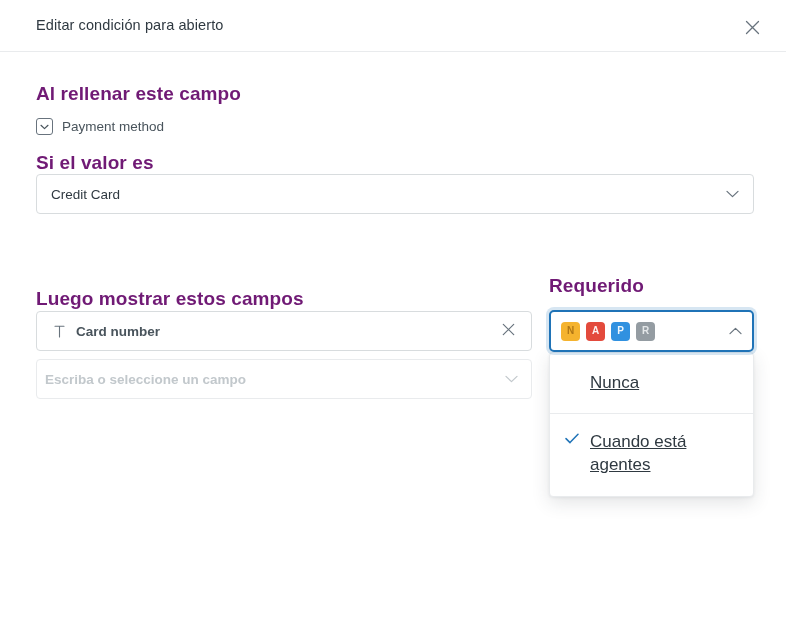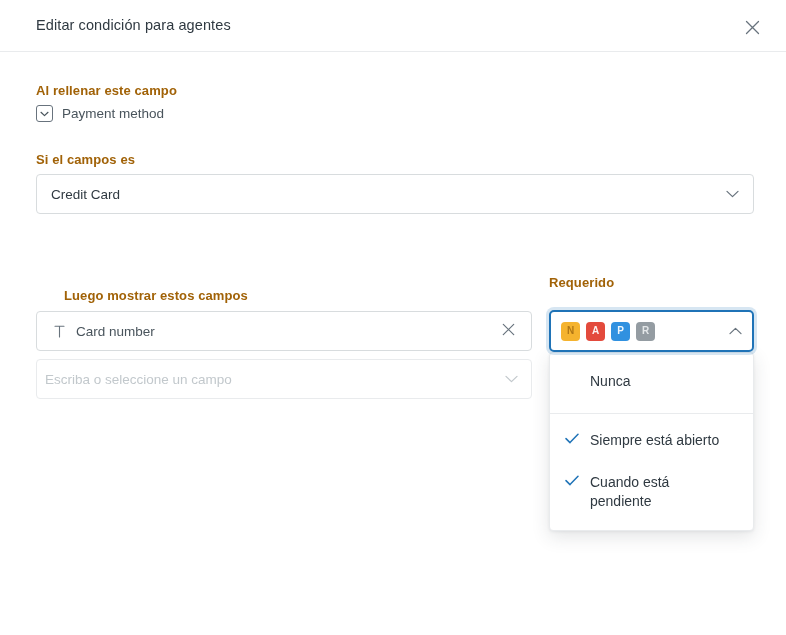--- a/index.html
+++ b/index.html
@@ -55,33 +55,33 @@
   .dialog-body {
     position: absolute;
     left: 0;
     top: 52px;
     width: 786px;
     height: 583px;
   }
 
   .field-label {
     position: absolute;
-    font-size: 13px;
+    font-size: 19px;
     font-weight: bold;
-    color: #a16207;
+    color: #701a75;
     letter-spacing: .1px;
   }
 
   
   .label-fill { left: 36px; top: 31px; }
 
   .source-field {
     position: absolute;
     left: 36px;
-    top: 53px;
+    top: 66px;
     display: flex;
     align-items: center;
     gap: 9px;
   }
   .select-type-icon {
     width: 17px;
     height: 17px;
     box-sizing: border-box;
     border: 1px solid #68737d;
     border-radius: 3px;
@@ -114,36 +114,37 @@
     font-size: 13.5px;
     color: #2f3941;
   }
   .value-select .caret {
     margin-left: auto;
     display: flex;
     align-items: center;
   }
 
   
-  .label-show { left: 36px; top: 236px; margin-left: 28px; }
+  .label-show { left: 36px; top: 236px; }
 
   .target-field-row {
     position: absolute;
     left: 36px;
     width: 496px;
     height: 40px;
     box-sizing: border-box;
     background: #ffffff;
     border: 1px solid #d8dcde;
     border-radius: 4px;
     display: flex;
     align-items: center;
     padding: 0 13px;
     font-size: 13.5px;
     color: #2f3941;
+    font-weight: bold;
   }
   .target-row-1 { top: 259px; }
   .target-row-2 {
     top: 307px;
     border-color: #e9ebed;
     color: #c2c8cc;
     cursor: text;
     padding-left: 8px;
   }
   .text-type-icon {
@@ -232,24 +233,25 @@
     border-radius: 4px;
     box-shadow: 0 6px 18px rgba(47,57,65,.13), 0 1px 3px rgba(47,57,65,.07);
     padding: 10px 0 10px 0;
     z-index: 4;
   }
   .menu-item {
     display: flex;
     align-items: flex-start;
     min-height: 24px;
     padding: 9px 14px 9px 14px;
-    font-size: 14px;
+    font-size: 17px;
     color: #2f3941;
     cursor: pointer;
     line-height: 1.35;
+    text-decoration: underline;
   }
   .menu-check {
     width: 15px;
     min-width: 15px;
     margin-right: 11px;
     display: flex;
     align-items: center;
     justify-content: center;
     padding-top: 2px;
   }
@@ -257,21 +259,21 @@
     height: 1px;
     background: #e9ebed;
     margin: 8px 0 8px 0;
   }
   .menu-label { padding-right: 6px; }
 </style>
 </head>
 <body>
 
 <div class="dialog-header">
-  <div class="dialog-title">Editar condición para agentes</div>
+  <div class="dialog-title">Editar condición para abierto</div>
   <button class="close-button">
     <span>
       <svg width="15" height="15" viewBox="0 0 15 15" fill="none">
         <path d="M1.5 1.5 L13.5 13.5 M13.5 1.5 L1.5 13.5" stroke="#68737d" stroke-width="1.3" stroke-linecap="round"></path>
       </svg>
     </span>
   </button>
 </div>
 
 <div class="dialog-body">
@@ -280,21 +282,21 @@
 
   <div class="source-field">
     <span class="select-type-icon">
       <svg width="9" height="6" viewBox="0 0 9 6" fill="none">
         <path d="M1 1.3 L4.5 4.6 L8 1.3" stroke="#49545c" stroke-width="1.2" stroke-linecap="round" stroke-linejoin="round"></path>
       </svg>
     </span>
     <span class="source-field-name">Payment method</span>
   </div>
 
-  <div class="field-label label-value">Si el campos es</div>
+  <div class="field-label label-value">Si el valor es</div>
 
   <div class="value-select">
     <span>Credit Card</span>
     <span class="caret">
       <svg width="13" height="8" viewBox="0 0 13 8" fill="none">
         <path d="M1 1.4 L6.5 6.6 L12 1.4" stroke="#68737d" stroke-width="1.25" stroke-linecap="round" stroke-linejoin="round"></path>
       </svg>
     </span>
   </div>
 
@@ -351,27 +353,19 @@
 
     <div class="menu-divider"></div>
 
 
     <div class="menu-item">
       <span class="menu-check">
         <svg width="14" height="11" viewBox="0 0 14 11" fill="none">
           <path d="M1 5.6 L5 9.6 L13 1.2" stroke="#1f73b7" stroke-width="1.5" stroke-linecap="round" stroke-linejoin="round"></path>
         </svg>
       </span>
-      <span class="menu-label">Siempre está abierto</span>
+      <span class="menu-label">Cuando está agentes</span>
     </div>
 
-    <div class="menu-item">
-      <span class="menu-check">
-        <svg width="14" height="11" viewBox="0 0 14 11" fill="none">
-          <path d="M1 5.6 L5 9.6 L13 1.2" stroke="#1f73b7" stroke-width="1.5" stroke-linecap="round" stroke-linejoin="round"></path>
-        </svg>
-      </span>
-      <span class="menu-label">Cuando está pendiente</span>
-    </div>
 
 
   </div>
 </div>
 
 </body></html>

